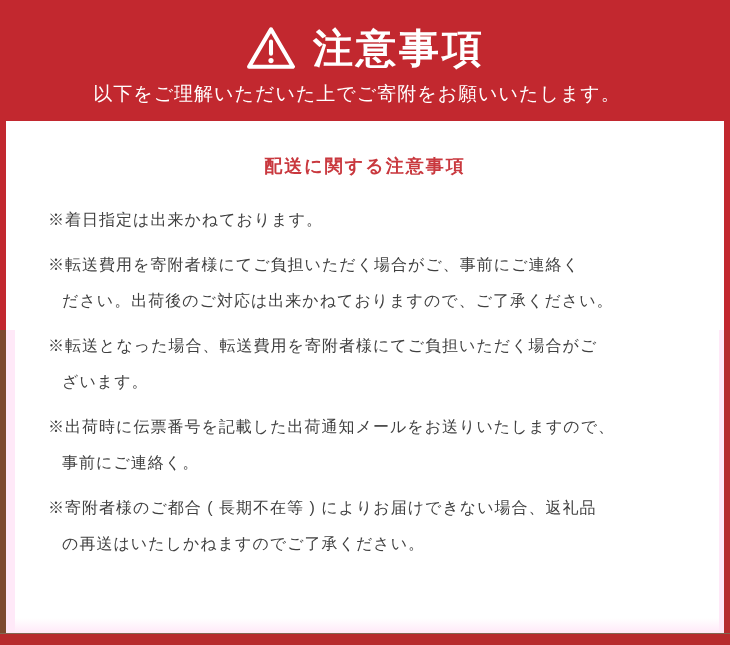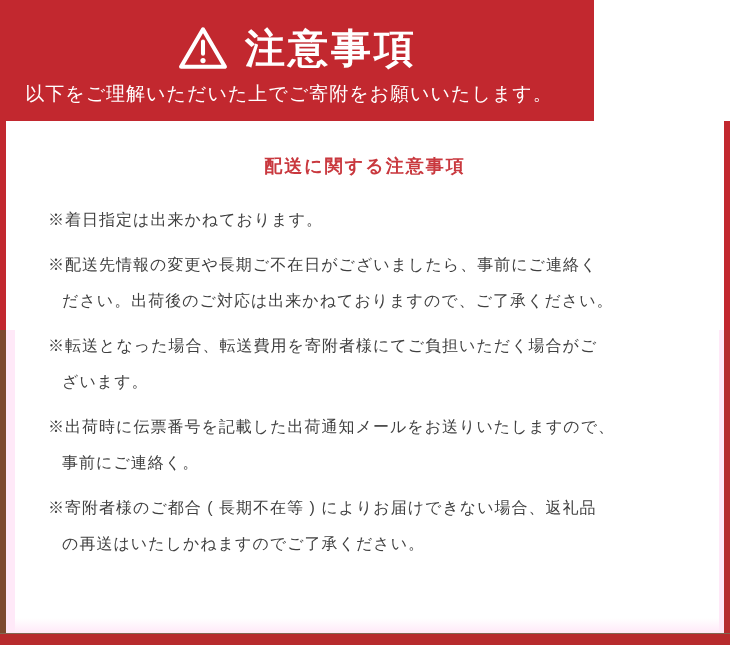--- a/index.html
+++ b/index.html
@@ -5,21 +5,21 @@
   html,body{margin:0;padding:0;background:#ffffff;}
   .page{
     position:relative;
     width:730px;height:645px;
     overflow:hidden;
     background:#ffffff;
     font-family:"Liberation Sans",sans-serif;
   }
   
   .header{
-    position:absolute;top:0;left:0;width:594px;height:121px;
+    position:absolute;top:0;left:0;width:730px;height:121px;
     background:#c2282f;color:#ffffff;text-align:center;
   }
   .title-row{
     display:flex;align-items:center;justify-content:center;
     gap:16px;padding-top:19px;height:58px;
   }
   .warn-icon{width:52px;height:46px;display:block;}
   .header-title{
     margin:0;font-size:40px;font-weight:bold;
     letter-spacing:3px;line-height:1;color:#ffffff;
@@ -77,21 +77,21 @@
       </svg>
       <h1 class="header-title">注意事項</h1>
     </div>
     <p class="header-subtitle">以下をご理解いただいた上でご寄附をお願いいたします。</p>
   </header>
 
   <main class="content">
     <h2 class="content-title">配送に関する注意事項</h2>
     <div class="notes">
       <p class="note">※着日指定は出来かねております。</p>
-      <p class="note">※配送先情報の変更や長期ご不在日がございましたら、事前にご連絡く
+      <p class="note">※転送費用を寄附者様にてご負担いただく場合がご、事前にご連絡く
 ださい。出荷後のご対応は出来かねておりますので、ご了承ください。</p>
       <p class="note">※転送となった場合、転送費用を寄附者様にてご負担いただく場合がご
 ざいます。</p>
       <p class="note">※出荷時に伝票番号を記載した出荷通知メールをお送りいたしますので、
 事前にご連絡く。</p>
       <p class="note">※寄附者様のご都合 ( 長期不在等 ) によりお届けできない場合、返礼品
 の再送はいたしかねますのでご了承ください。</p>
 
     </div>
   </main>

